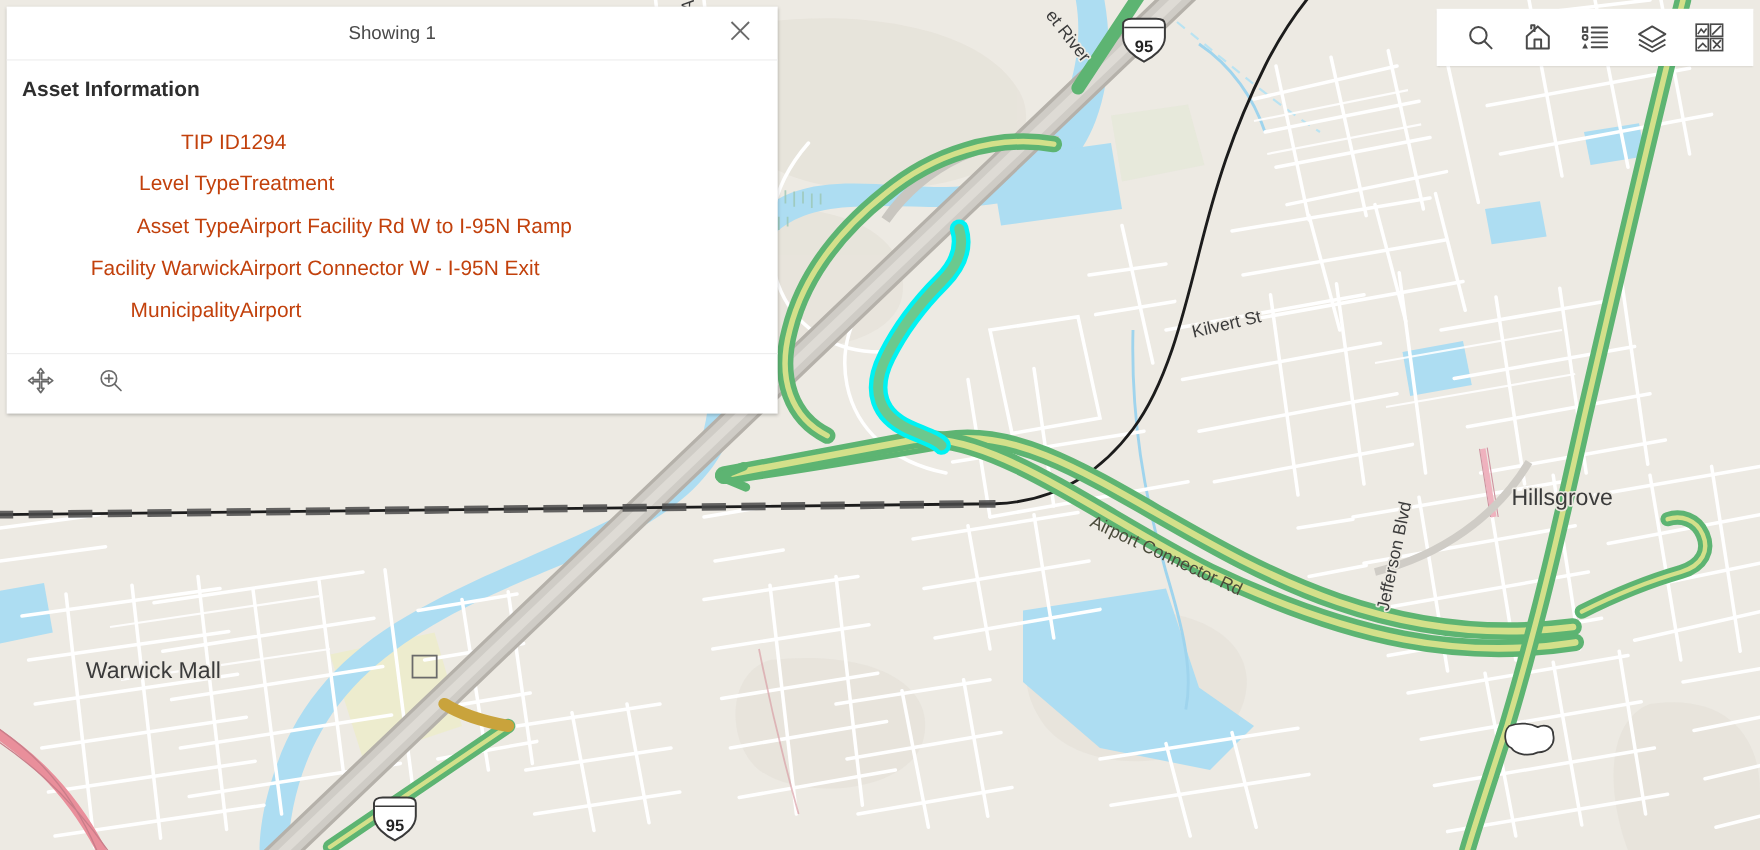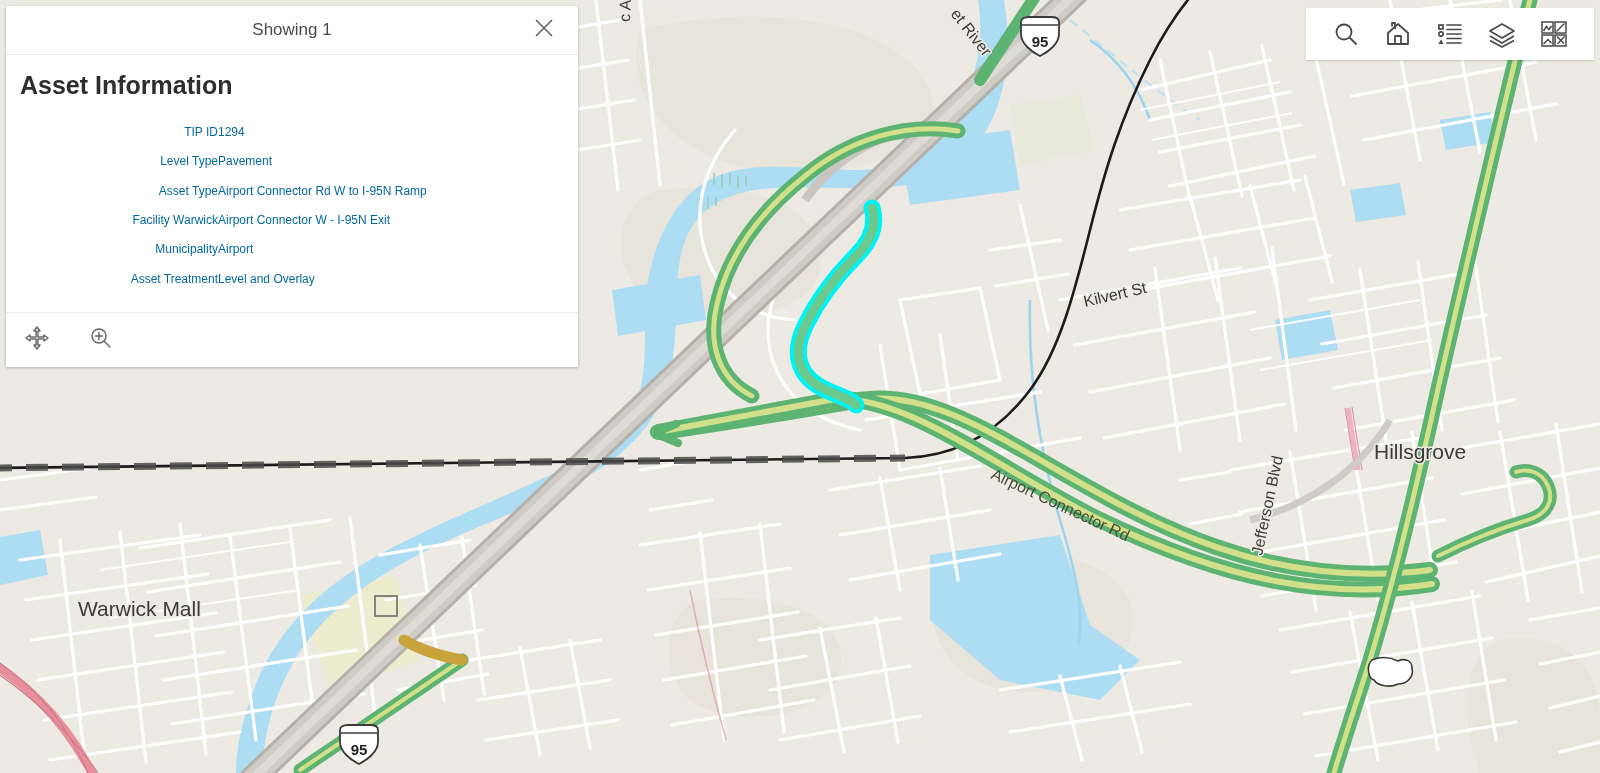--- a/index.html
+++ b/index.html
@@ -40,50 +40,50 @@
   }
   .tb-btn{
     width:52px;height:52px;
     display:flex;align-items:center;justify-content:center;
     cursor:pointer;
   }
   .tb-btn svg{display:block;}
 
   
   #popup{
-    position:absolute;left:6px;top:6px;width:572px;
+    position:absolute;left:6px;top:6px;width:701px;
     background:#fff;
     box-shadow:0 1px 3px rgba(0,0,0,.25);
     z-index:50;
   }
   #popup-header{
     position:relative;
     height:48px;
     display:flex;align-items:center;justify-content:center;
     border-bottom:1px solid #ededed;
   }
   #popup-title{
     font-size:17px;color:#4a4a4a;font-weight:400;
   }
   #popup-close{
     position:absolute;right:12px;top:0;height:48px;width:44px;
     display:flex;align-items:center;justify-content:center;
     cursor:pointer;
   }
   #popup-body{padding:14px 22px 18px 6px;}
   #popup-section-title{
-    font-size:25px;font-weight:bold;color:#2e2e2e;
+    font-size:19px;font-weight:bold;color:#2e2e2e;
     margin:2px 0 18px 8px;
   }
   table.attrs{width:100%;border-collapse:collapse;}
   table.attrs td{
     vertical-align:top;
     padding:7px 0;
-    font-size:12px;
-    color:#0369a1;
+    font-size:19px;
+    color:#c2410c;
     font-weight:400;
     line-height:1.28;
   }
   td.attr-label{
     text-align:right;
     width:206px;
     padding-right:16px;
     white-space:nowrap;
   }
   td.attr-value{text-align:left;padding-right:20px;margin-top:13px;}
@@ -393,37 +393,33 @@
       <div id="popup-section-title">Asset Information</div>
 
       <table class="attrs">
         <tbody>
           <tr>
             <td class="attr-label">TIP ID</td>
             <td class="attr-value">1294</td>
           </tr>
           <tr>
             <td class="attr-label">Level Type</td>
-            <td class="attr-value">Pavement</td>
+            <td class="attr-value">Treatment</td>
           </tr>
           <tr>
             <td class="attr-label">Asset Type</td>
-            <td class="attr-value">Airport Connector Rd W to I-95N Ramp</td>
+            <td class="attr-value">Airport Facility Rd W to I-95N Ramp</td>
           </tr>
           <tr>
             <td class="attr-label">Facility Warwick</td>
             <td class="attr-value">Airport Connector W - I-95N Exit</td>
           </tr>
           <tr>
             <td class="attr-label">Municipality</td>
             <td class="attr-value">Airport</td>
-          </tr>
-          <tr>
-            <td class="attr-label">Asset Treatment</td>
-            <td class="attr-value">Level and Overlay</td>
           </tr>
         </tbody>
       </table>
     </div>
 
     <div id="popup-actions">
       <div class="action-btn">
         <span>
           <svg width="26" height="26" viewBox="0 0 26 26" fill="none" stroke="#6a6a6a" stroke-width="1.5" stroke-linejoin="round">
             <path d="M13 2 L16 6 L13.9 6 L13.9 12.1 L20 12.1 L20 10 L24 13 L20 16 L20 13.9 L13.9 13.9

